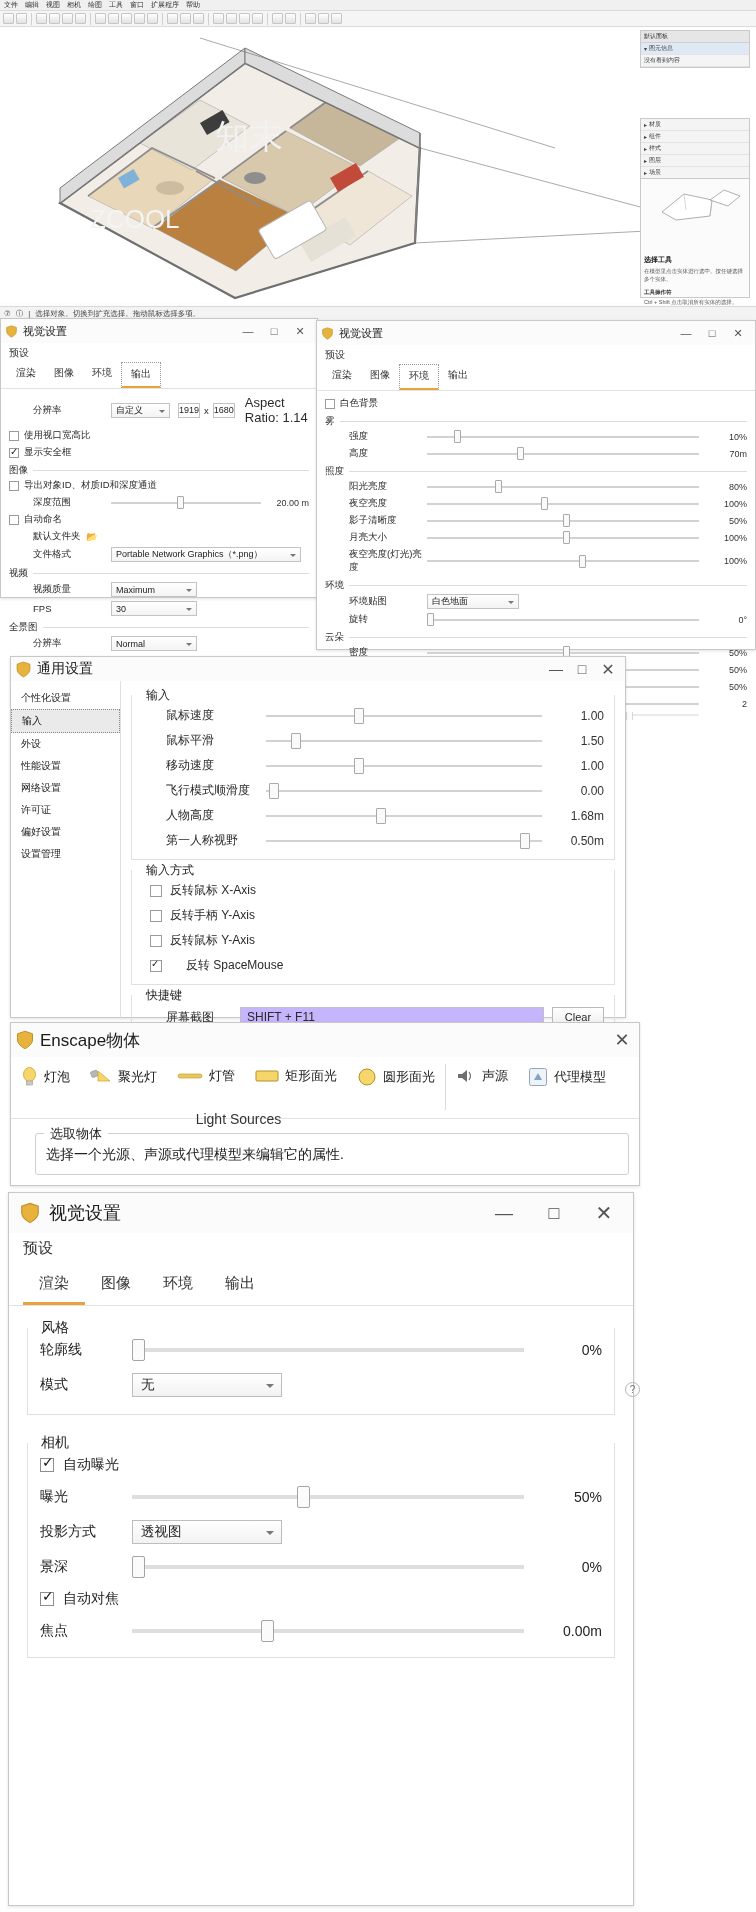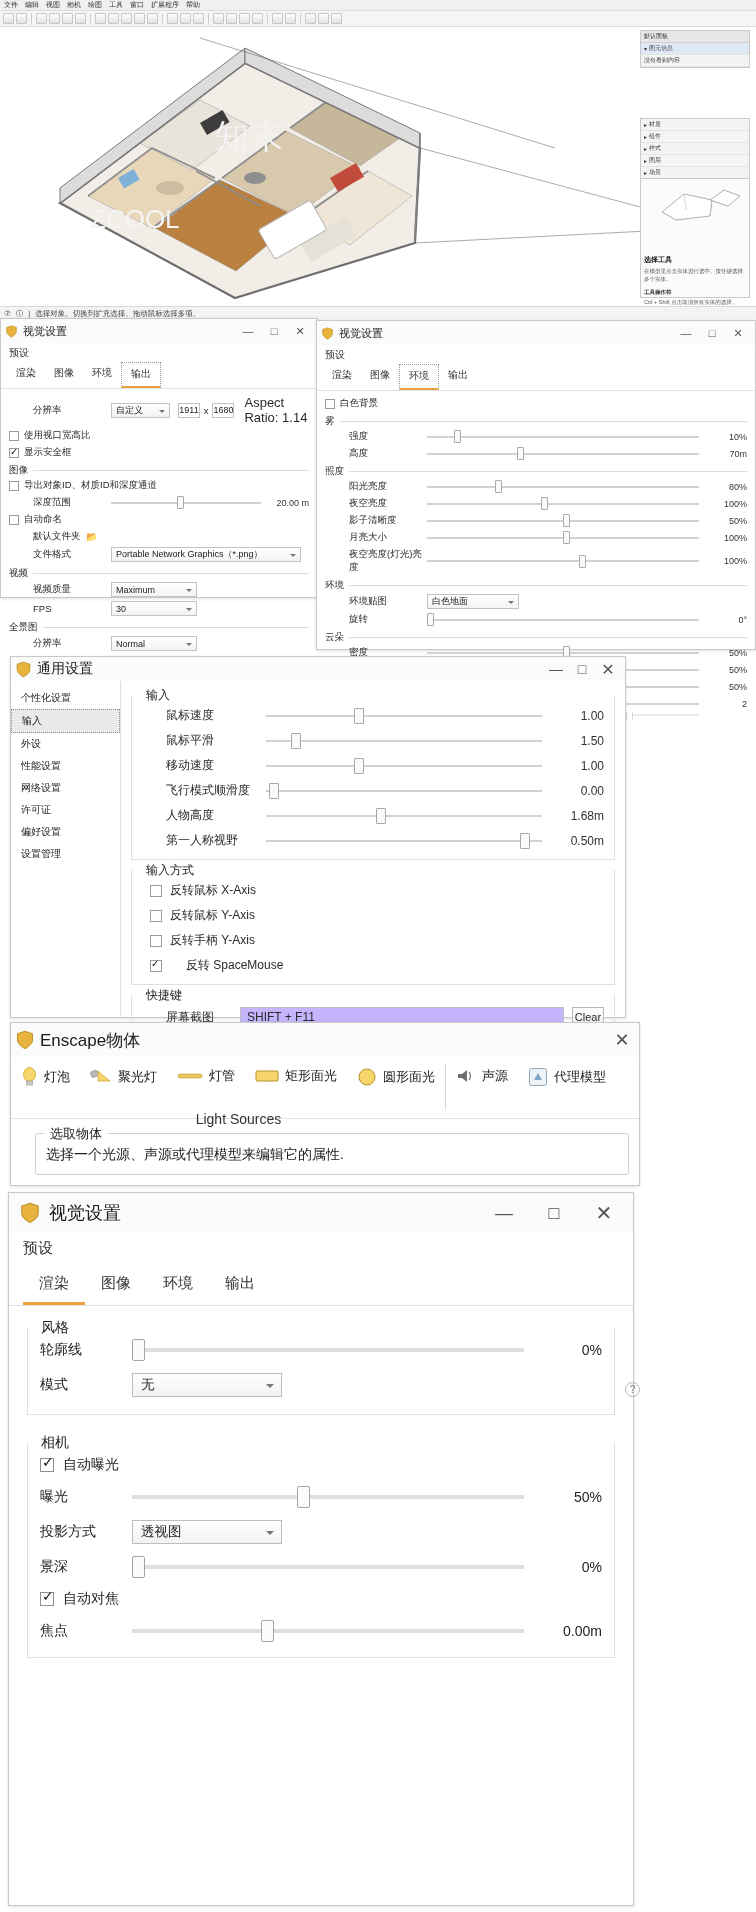--- a/index.html
+++ b/index.html
@@ -283,21 +283,21 @@
   <div class="tabs">
     <div class="tab">渲染</div>
     <div class="tab">图像</div>
     <div class="tab">环境</div>
     <div class="tab boxed">输出</div>
   </div>
 
   <div class="row" style="margin-top:4px">
     <span class="lbl">分辨率</span>
     <div class="sel" style="width:86px">自定义</div>
-    <div class="num" style="width:34px;margin-left:8px">1911</div>
+    <div class="num" style="width:34px;margin-left:8px">1919</div>
     <span style="margin:0 4px">x</span>
     <div class="num" style="width:34px">1680</div>
     <span style="margin-left:10px;font-size:13px">Aspect Ratio: 1.14</span>
   </div>
 
   <div class="chk">
     <span class="box"></span>
     <span>使用视口宽高比</span>
   </div>
   <div class="chk">
@@ -607,39 +607,39 @@
 
       <div class="gen-panel">
         <div style="position:absolute;top:-8px;left:8px;background:#fff;padding:0 6px;font-size:12px;color:#222">输入方式</div>
         <div style="height:8px"></div>
         <div class="chk" style="font-size:12px;padding:4px 18px;gap:8px">
           <span class="box" style="width:12px;height:12px"></span>
           <span>反转鼠标 X-Axis</span>
         </div>
         <div class="chk" style="font-size:12px;padding:4px 18px;gap:8px">
           <span class="box" style="width:12px;height:12px"></span>
-          <span>反转鼠标 Y-Axis</span>
+          <span>反转手柄 Y-Axis</span>
         </div>
         <div class="chk" style="font-size:12px;padding:4px 18px;gap:8px">
           <span class="box" style="width:12px;height:12px"></span>
-          <span>反转手柄 Y-Axis</span>
+          <span>反转鼠标 Y-Axis</span>
         </div>
         <div class="chk" style="font-size:12px;padding:4px 18px;gap:24px">
           <span class="box on" style="width:12px;height:12px"></span>
           <span>反转 SpaceMouse</span>
         </div>
       </div>
 
       <div class="gen-panel">
         <div style="position:absolute;top:-8px;left:8px;background:#fff;padding:0 6px;font-size:12px;color:#222">快捷键</div>
         <div style="height:8px"></div>
         <div class="row" style="padding:4px 10px;font-size:12px;gap:8px">
           <span class="lbl" style="width:66px">屏幕截图</span>
           <div style="flex:1;height:20px;border:1px solid #c0c0c0;background:#c4b5fd;display:flex;align-items:center;padding-left:6px;font-size:12px">SHIFT + F11</div>
-          <div style="width:32px;height:20px;border:1px solid #b9b9b9;background:linear-gradient(#fff,#eee);display:flex;align-items:center;justify-content:center;font-size:11px">Clear</div>
+          <div style="width:52px;height:20px;border:1px solid #b9b9b9;background:linear-gradient(#fff,#eee);display:flex;align-items:center;justify-content:center;font-size:11px">Clear</div>
         </div>
       </div>
 
     </div>
   </div>
 </div>
 
 <div class="dlg" id="dlgObj">
   <div class="dlg-title" style="height:34px">
     <svg class="shield" style="width:20px;height:20px" viewBox="0 0 16 16">

